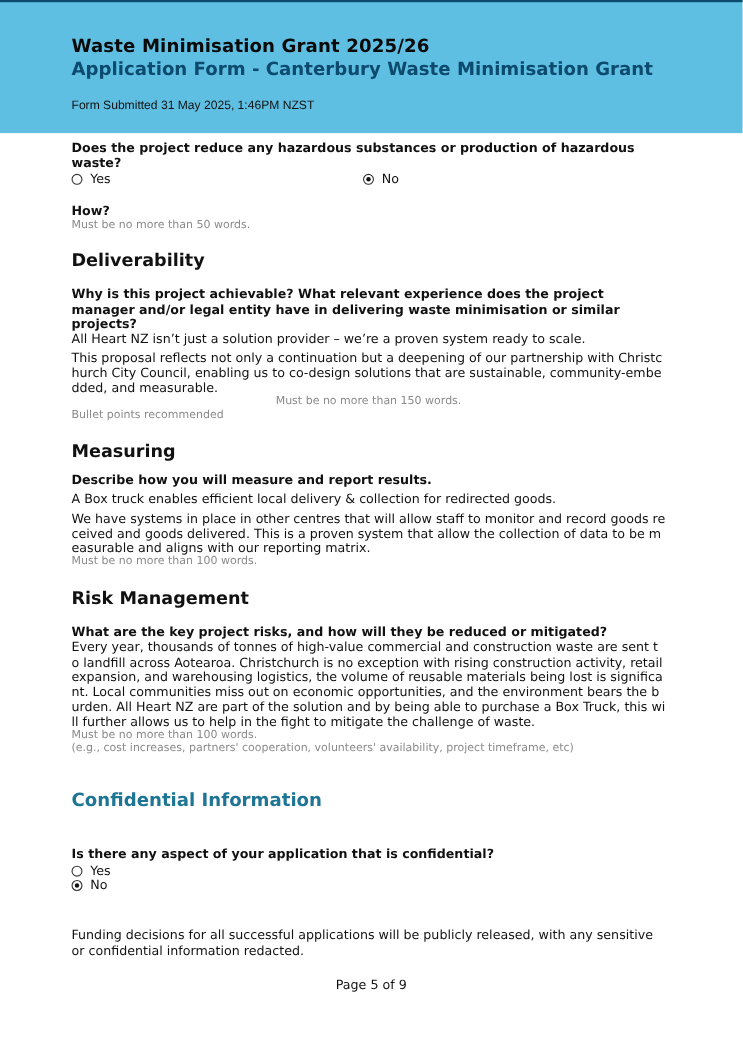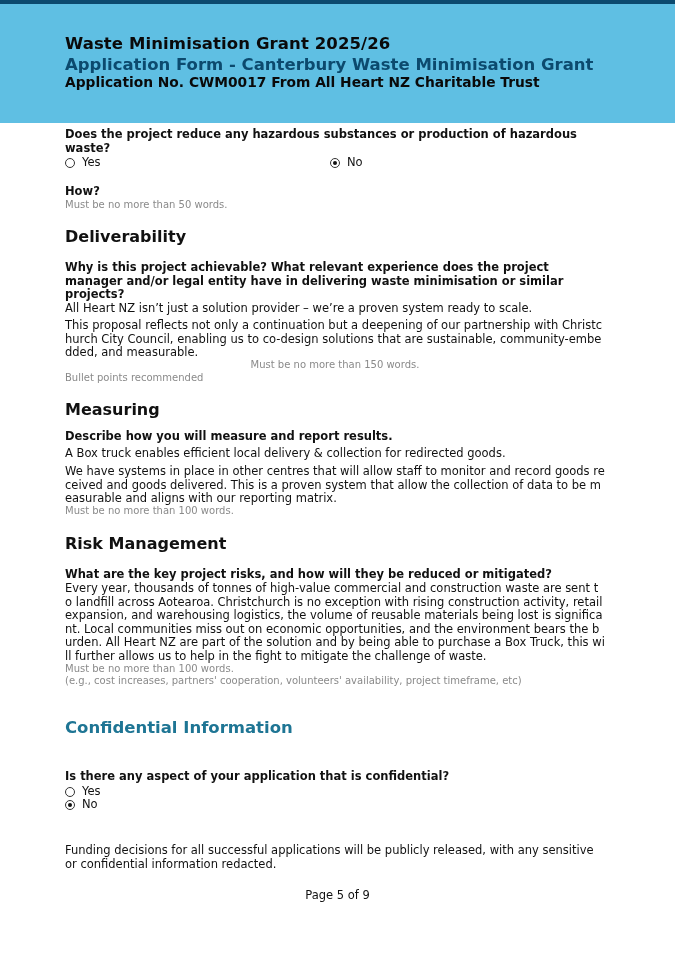--- a/index.html
+++ b/index.html
@@ -14,21 +14,21 @@
       overflow: hidden;
       font-family: "DejaVu Sans", sans-serif;
       color: #111;
     }
     .header {
       position: absolute;
       left: 0; top: 0;
       width: 675px;
       height: 119px;
       background: #5fbfe3;
-      border-top: 4px solid #0c4a6e;
+      border-top: 2px solid #0c4a6e;
     }
     .header .t1 {
       position: absolute; left: 65px; top: 30px;
       font-family: "DejaVu Sans", sans-serif;
       font-weight: bold; font-size: 16.5px; color: #0a0a0a;
       letter-spacing: 0.1px;
     }
     .header .t2 {
       position: absolute; left: 65px; top: 51px;
       font-weight: bold; font-size: 16.5px; color: #0c4a6e;
@@ -111,21 +111,21 @@
       font-size: 11.5px;
       color: #111;
     }
   </style>
 </head>
 <body>
 
 <div class="header">
   <div class="t1">Waste Minimisation Grant 2025/26</div>
   <div class="t2">Application Form - Canterbury Waste Minimisation Grant</div>
-  <div class="t3">Application No. CWM0017 From All Heart NZ Charitable Trust</div>
+  <div class="t4">Form Submitted 31 May 2025, 1:46PM NZST</div>
 </div>
 
 <div class="content">
 
   <div class="abs q" style="top:128px;">Does the project reduce any hazardous substances or production of hazardous waste?</div>
   <div class="abs radio" style="top:156px;">
     <span class="circle"></span>
     <span>Yes</span>
   </div>
   <div class="abs radio" style="top:156px; left:265px;">

